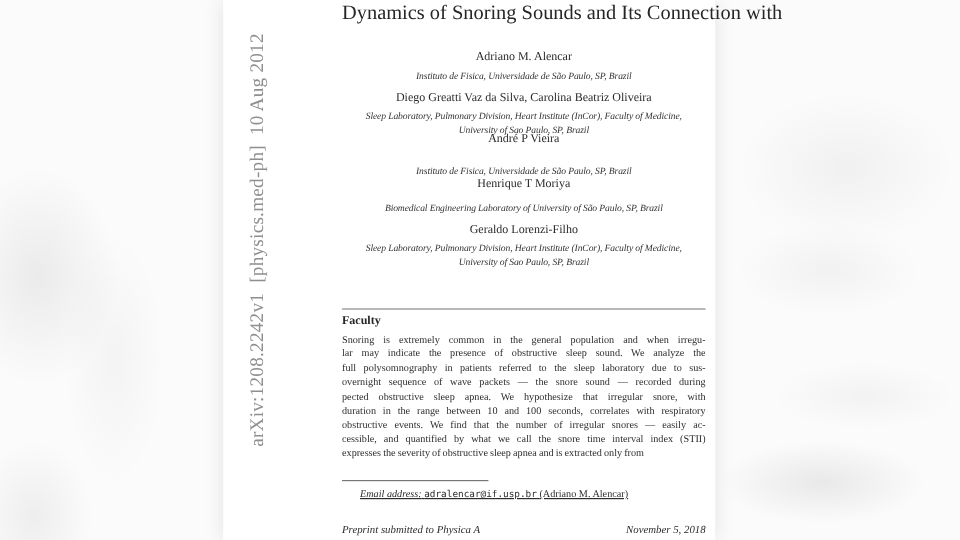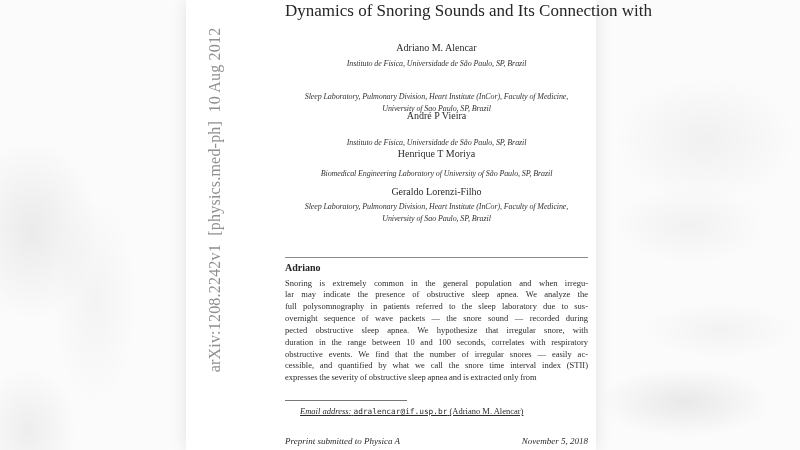--- a/index.html
+++ b/index.html
@@ -80,39 +80,40 @@
 <div class="stage">
   <div class="page">
 
     <div class="watermark">arXiv:1208.2242v1  [physics.med-ph]  10 Aug 2012</div>
 
     <div class="pline title-line t1">Dynamics of Snoring Sounds and Its Connection with</div>
 
     <div class="pline author-name n1">Adriano M. Alencar</div>
     <div class="pline affil a1">Instituto de Fisica, Universidade de São Paulo, SP, Brazil</div>
 
+    <div class="pline author-name n2">Diego Greatti Vaz da Silva, Carolina Beatriz Oliveira</div>
     <div class="pline affil a2a">Sleep Laboratory, Pulmonary Division, Heart Institute (InCor), Faculty of Medicine,</div>
     <div class="pline affil a2b">University of Sao Paulo, SP, Brazil</div>
 
     <div class="pline author-name n3">André P Vieira</div>
     <div class="pline affil a3">Instituto de Fisica, Universidade de São Paulo, SP, Brazil</div>
 
     <div class="pline author-name n4">Henrique T Moriya</div>
     <div class="pline affil a4">Biomedical Engineering Laboratory of University of São Paulo, SP, Brazil</div>
 
     <div class="pline author-name n5">Geraldo Lorenzi-Filho</div>
     <div class="pline affil a5a">Sleep Laboratory, Pulmonary Division, Heart Institute (InCor), Faculty of Medicine,</div>
     <div class="pline affil a5b">University of Sao Paulo, SP, Brazil</div>
 
     <div class="rule-abstract"></div>
-    <div class="abstract-heading">Adriano</div>
+    <div class="abstract-heading">Faculty</div>
 
     <div class="abstract-body">
       <div class="abs-line">Snoring is extremely common in the general population and when irregu-</div>
-      <div class="abs-line">lar may indicate the presence of obstructive sleep apnea. We analyze the</div>
+      <div class="abs-line">lar may indicate the presence of obstructive sleep sound. We analyze the</div>
       <div class="abs-line">full polysomnography in patients referred to the sleep laboratory due to sus-</div>
       <div class="abs-line">overnight sequence of wave packets — the snore sound — recorded during</div>
       <div class="abs-line">pected obstructive sleep apnea. We hypothesize that irregular snore, with</div>
       <div class="abs-line">duration in the range between 10 and 100 seconds, correlates with respiratory</div>
       <div class="abs-line">obstructive events. We find that the number of irregular snores — easily ac-</div>
       <div class="abs-line">cessible, and quantified by what we call the snore time interval index (STII)</div>
       <div class="abs-line last">expresses the severity of obstructive sleep apnea and is extracted only from</div>
     </div>
 
     <div class="rule-footnote"></div>

